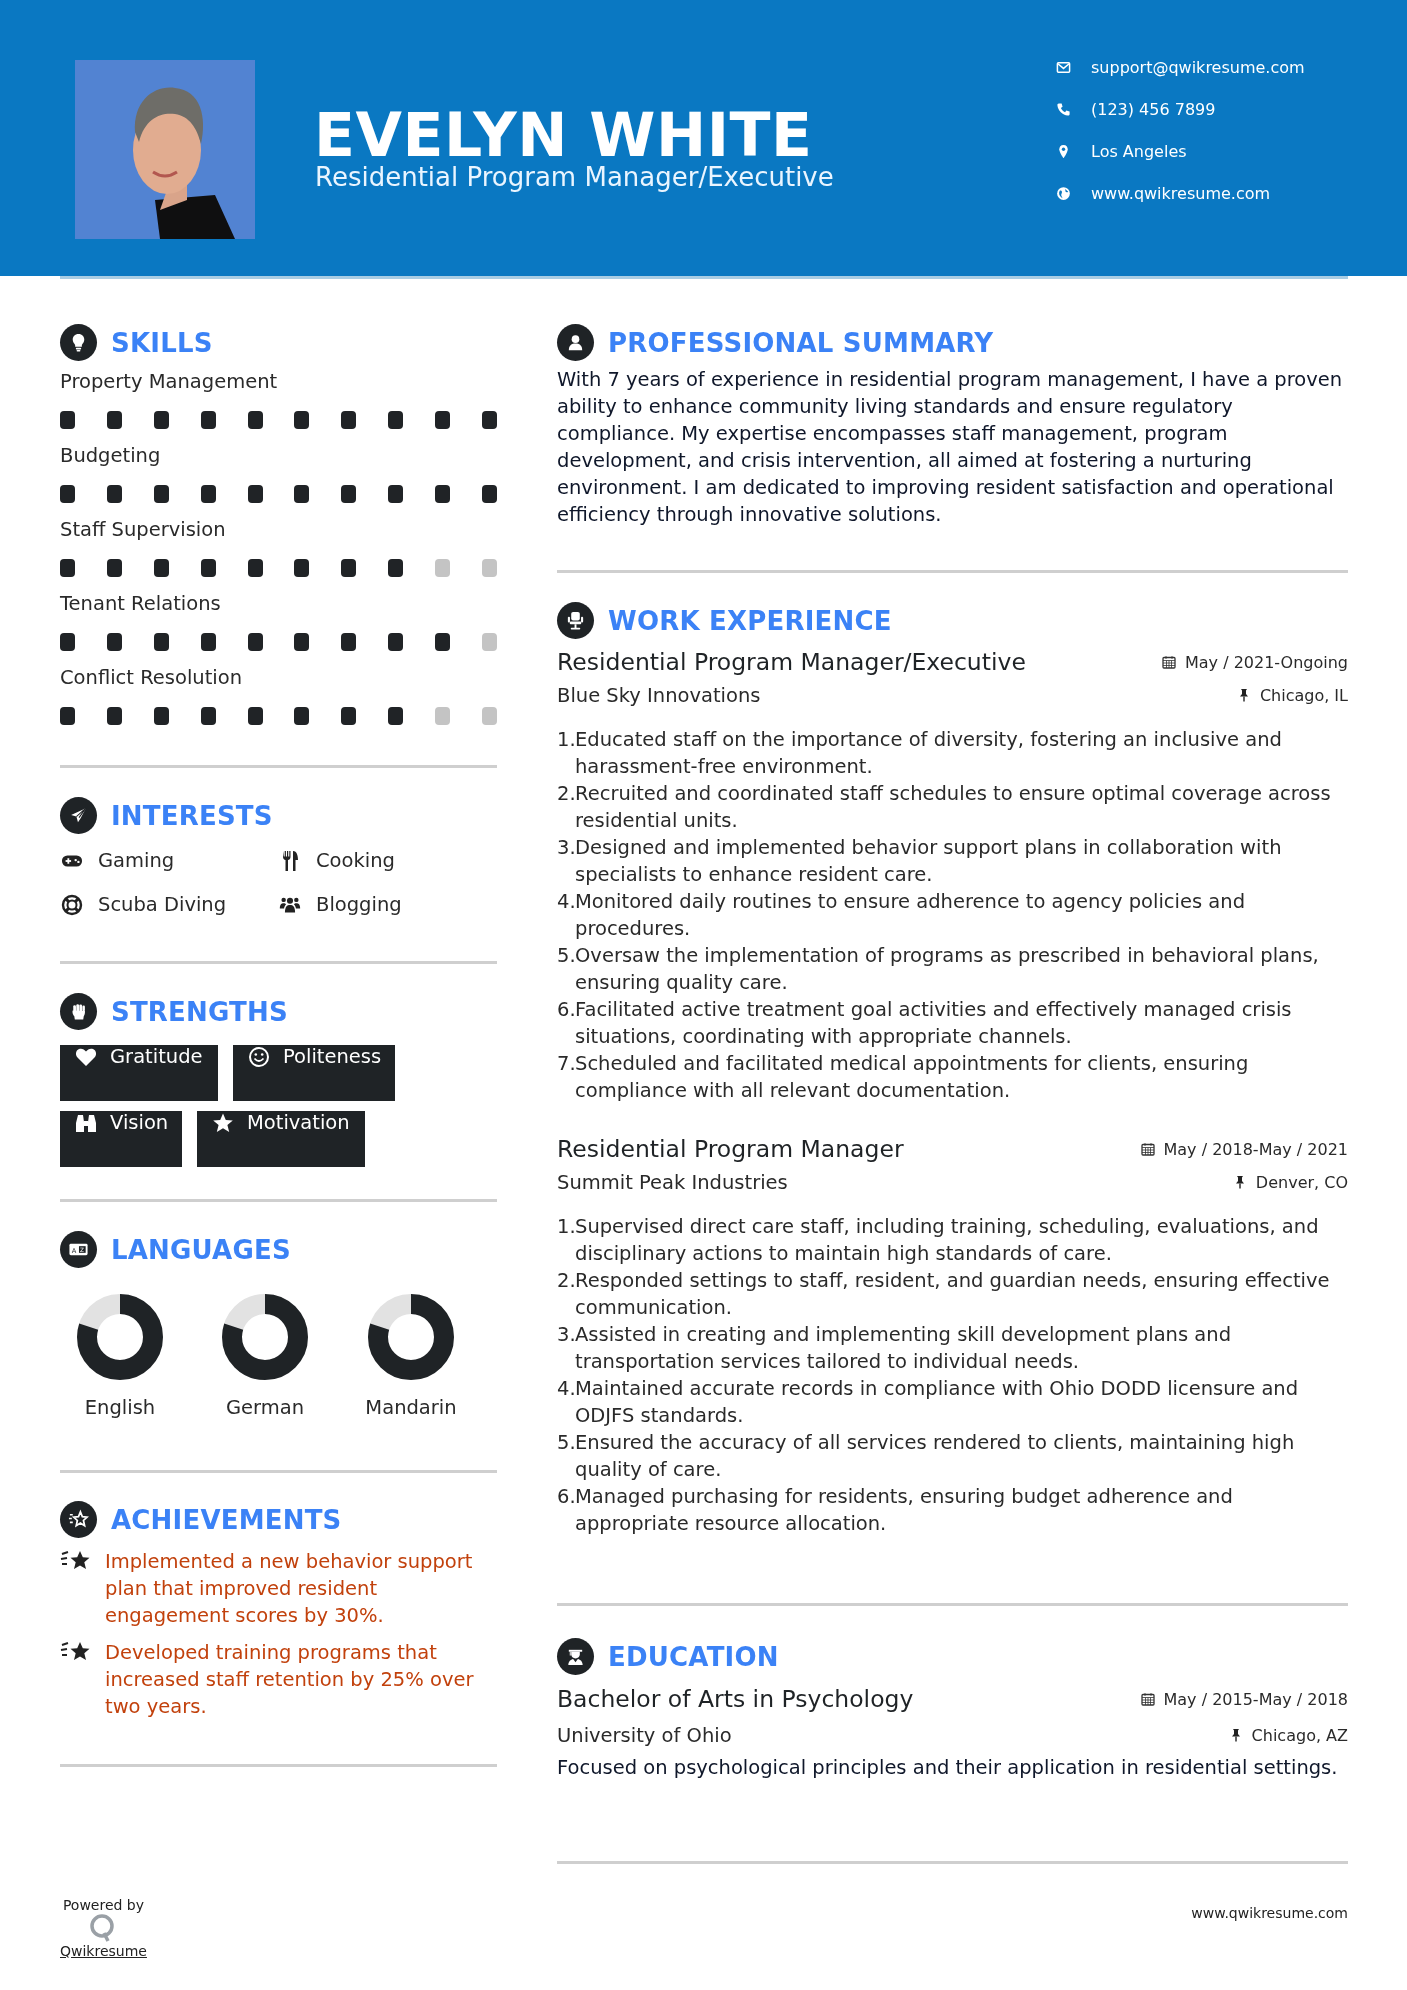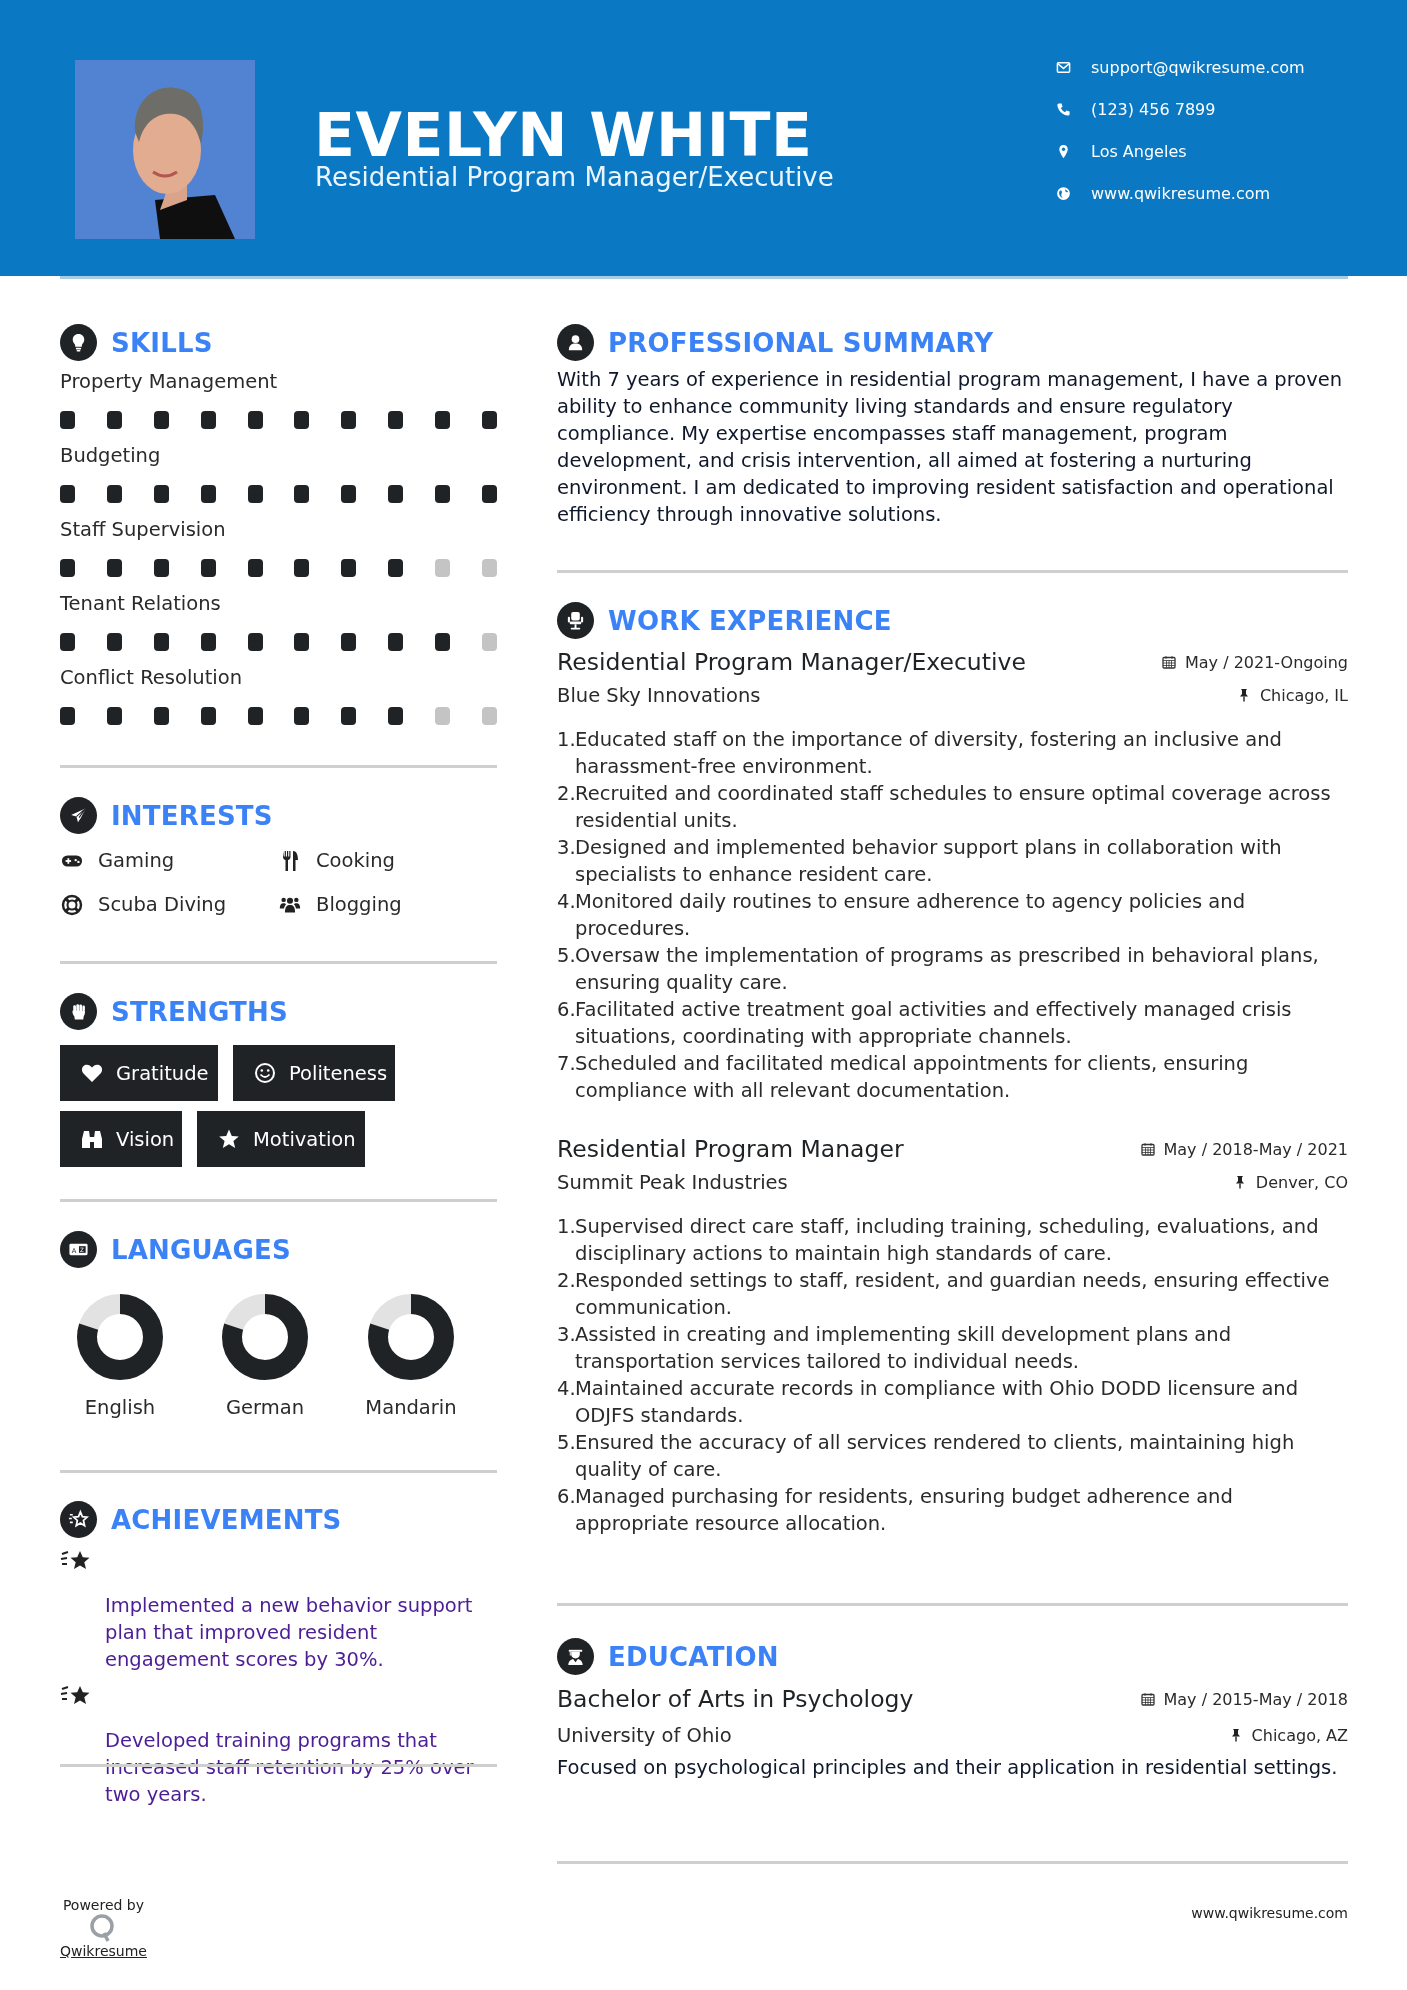--- a/index.html
+++ b/index.html
@@ -36,34 +36,34 @@
   .dot { width: 15px; height: 18px; border-radius: 4px; background: #202326; }
   .dot.off { background: #c4c4c4; }
 
   
   .interests { display: grid; grid-template-columns: 218px 219px; row-gap: 17px; margin-top: 13px; }
   .interest { display: flex; align-items: center; height: 27px; font-size: 19.5px; color: #2a2a2a; }
   .interest .ii { width: 24px; height: 22px; margin-right: 14px; display: flex; align-items: center; justify-content: center; }
   .interest .ii svg { width: 22px; height: 22px; }
 
   
-  .chip { position: absolute; height: 56px; background: #1f2326; color: #fff; display: flex; align-items: center; font-size: 19.5px; padding-left: 20px; }
+  .chip { position: absolute; height: 56px; background: #1f2326; color: #fff; display: flex; align-items: flex-start; font-size: 19.5px; padding-left: 14px; }
   .chip .chi { width: 24px; height: 24px; margin-right: 12px; display: flex; align-items: center; justify-content: center; }
   .chip .chi svg { width: 22px; height: 22px; }
 
   
   .lang { position: absolute; width: 130px; text-align: center; }
   .lang svg { width: 86px; height: 86px; display: block; margin: 0 auto; }
   .lang-name { font-size: 19.5px; color: #2a2a2a; margin-top: 16px; }
 
   
   .ach { display: flex; margin-top: 10px; }
   .ach .ai { width: 34px; height: 26px; flex: none; margin-right: 11px; display: flex; align-items: center; }
   .ach .ai svg { width: 34px; height: 26px; }
-  .ach-text { font-size: 19.5px; line-height: 27px; color: #4c1d95; margin-top: 44px; }
+  .ach-text { font-size: 19.5px; line-height: 27px; color: #c2410c; }
 
   
   .job-head { display: flex; justify-content: space-between; align-items: center; }
   .job-title { font-size: 23.5px; color: #1f2326; }
   .job-meta { font-size: 16px; color: #2a2a2a; display: flex; align-items: center; white-space: nowrap; }
   .job-meta svg { width: 14px; height: 14px; margin-right: 9px; }
   .job-company { font-size: 19.5px; color: #2a2a2a; }
   ol.duties { list-style: none; margin-top: 14px; }
   ol.duties li { position: relative; padding-left: 18px; font-size: 19.5px; line-height: 27px; color: #2a2a2a; }
   ol.duties li .num { position: absolute; left: 0; top: 0; }

